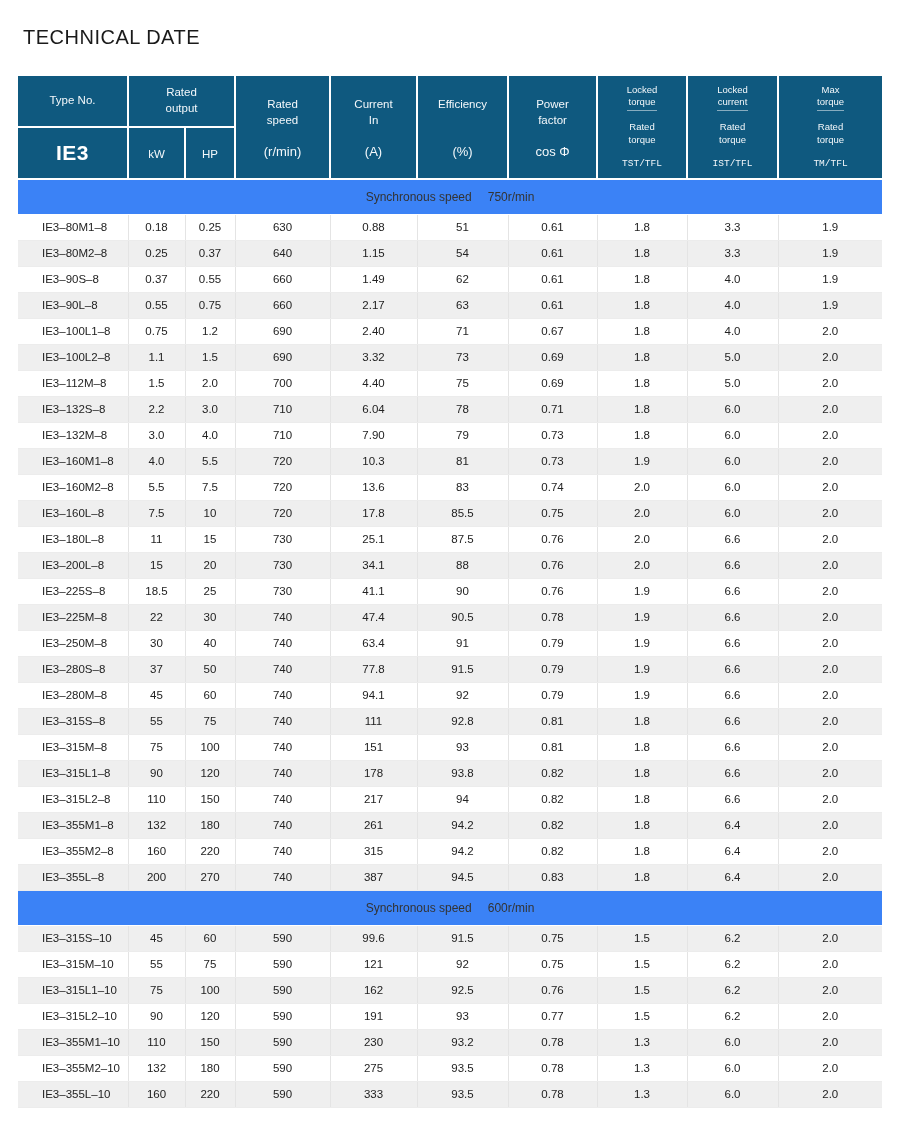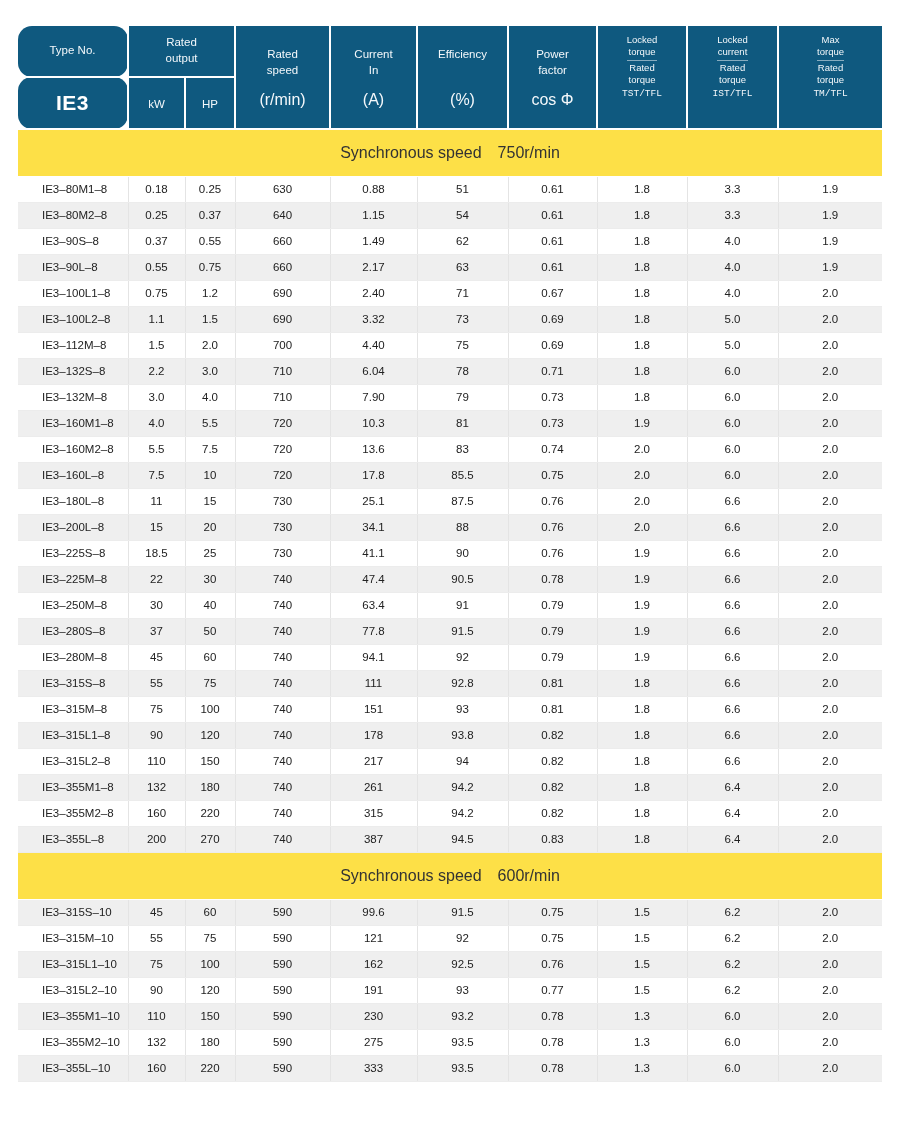--- a/index.html
+++ b/index.html
@@ -26,71 +26,72 @@
   
   thead th {
     background: #0f597f;
     color: #f4f8fb;
     font-weight: normal;
     border: 2px solid #ffffff;
     padding: 0;
     vertical-align: middle;
     text-align: center;
   }
-  thead tr th:first-child { border-left: 0; border-radius: 14px; }
+  thead tr th:first-child { border-left: 0; }
   thead tr th:last-child  { border-right: 0; }
   thead tr:first-child th { border-top: 0; }
   thead tr.hrow1 th.single-row { height: 51px; }
   thead tr.hrow2 th { height: 52px; }
   .pre { white-space: pre-line; }
   .h-label { font-size: 11.5px; line-height: 1.35; }
-  .h-unit  { font-size: 16px; }
+  .h-unit  { font-size: 13px; }
   .ie3 { font-size: 21px; font-weight: bold; letter-spacing: 0.5px; color: #ffffff; }
   .sub-lbl { font-size: 11.5px; }
   .unit-inner {
     height: 86px; display: flex; flex-direction: column;
     justify-content: space-between; align-items: center;
     padding: 13px 0 11px;
   }
   .ratio-inner {
     height: 86px; display: flex; flex-direction: column;
-    justify-content: flex-start; align-items: center;
+    justify-content: space-between; align-items: center;
     font-size: 9.5px; line-height: 1.3;
   }
   .numer { white-space: pre-line; border-bottom: 1px solid rgba(255,255,255,0.5); padding-bottom: 1px; }
   .denom { white-space: pre-line; padding-top: 1px; }
   .ratio-unit { margin-top: 2px; font-family: Liberation Mono, monospace; }
   
   tbody td {
     height: 26px;
     font-size: 11.5px;
     color: #222222;
     text-align: center;
     padding: 0;
     border-right: 1px solid #e4e4e4;
     border-bottom: 1px solid #ececec;
     background: #ffffff;
   }
   tbody td:last-child { border-right: 0; }
   tbody td.type-cell { text-align: left; padding-left: 24px; margin-top: 16px; }
   tbody tr.alt td { background: #efefef; }
   tbody tr.section-band td {
-    background: #fde047;
-    height: 47px;
-    font-size: 16px;
+    background: #3b82f6;
+    height: 35px;
+    font-size: 12px;
     color: #333333;
     border-right: 0;
     border-bottom: 1px solid #ffffff;
   }
   .band-label { margin-right: 16px; }
 </style>
 </head>
 <body>
 
 <div class="page">
+  <h1 class="page-title">TECHNICAL DATE</h1>
 
   <table class="data-table">
     <colgroup>
       <col style="width:110px">
         <col style="width:57px">
         <col style="width:50px">
       <col style="width:95px">
         <col style="width:87px">
         <col style="width:91px">
       <col style="width:89px">

